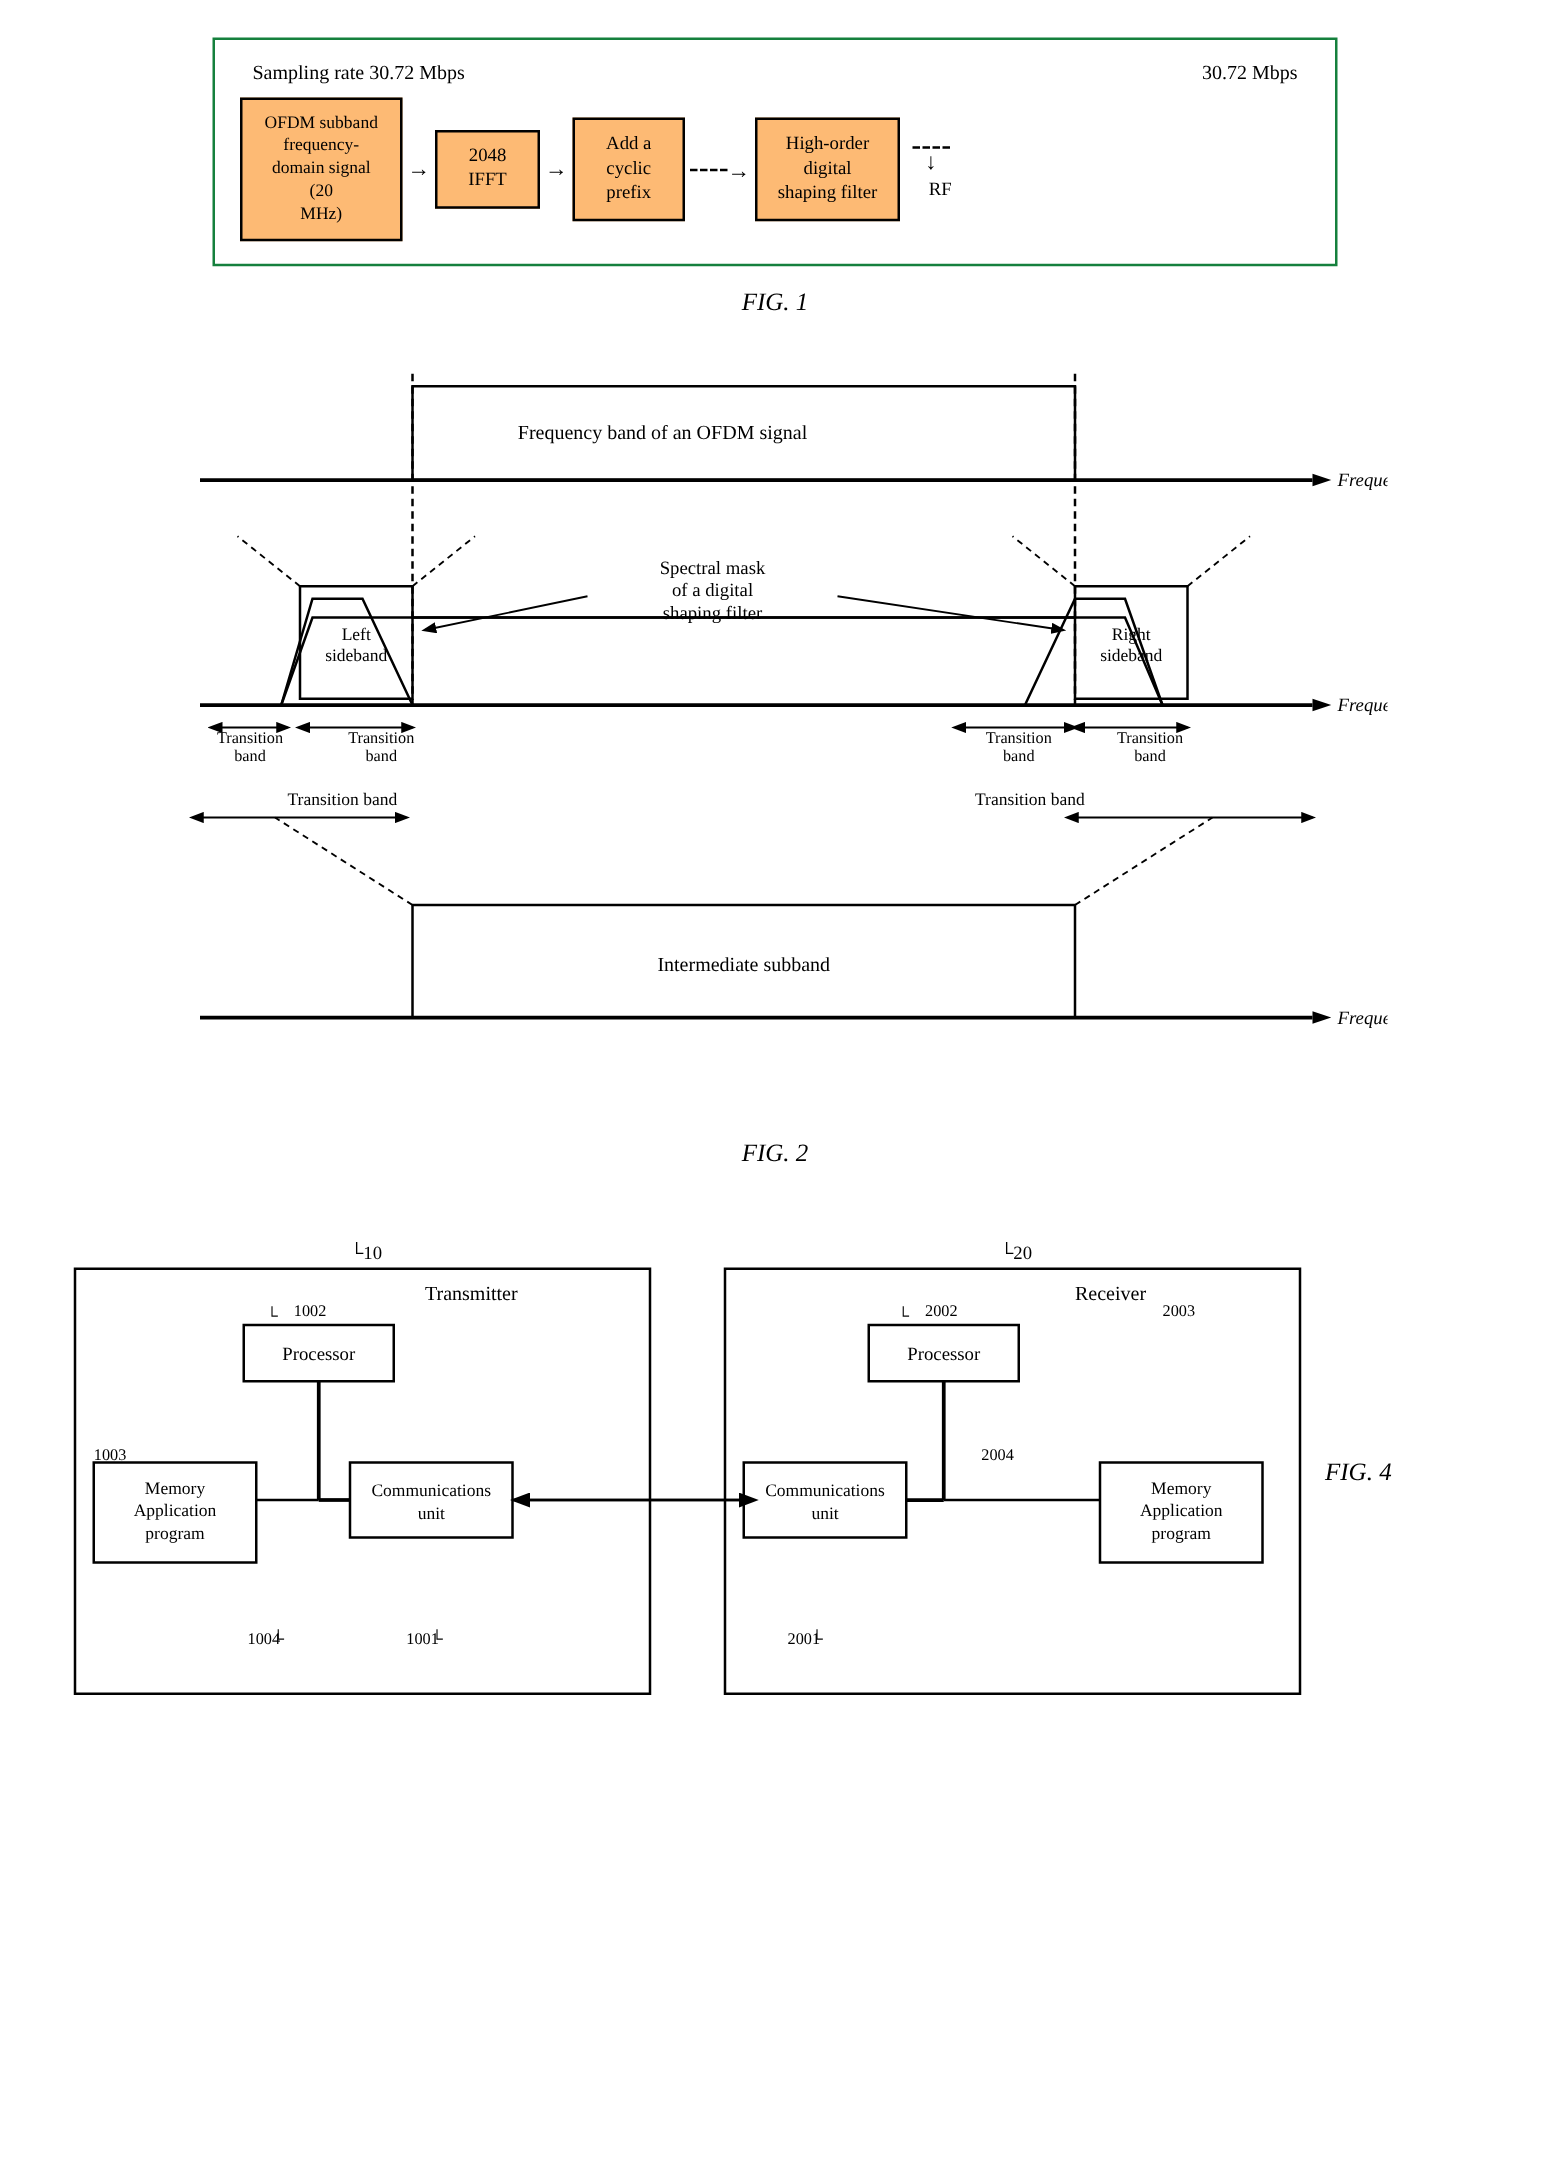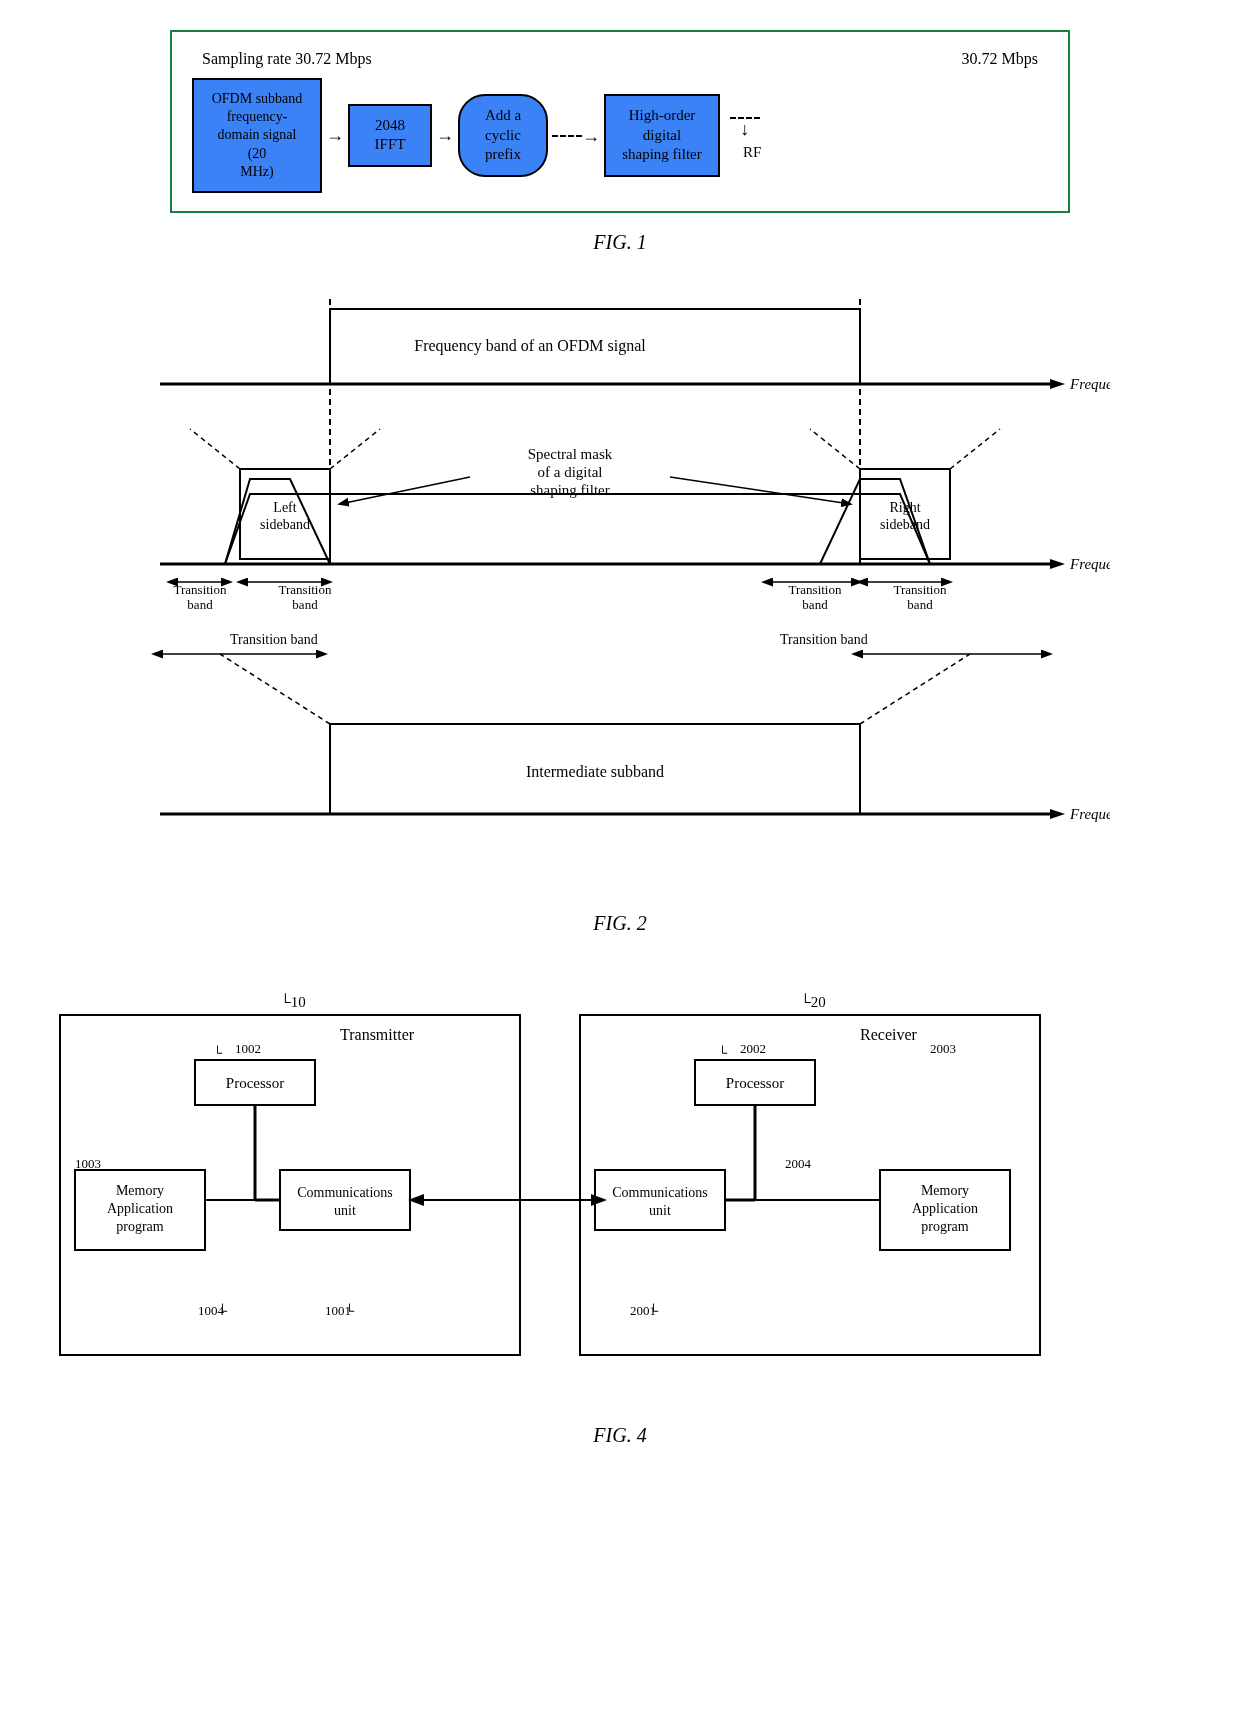--- a/index.html
+++ b/index.html
@@ -42,21 +42,21 @@
       display: flex;
       align-items: center;
       gap: 0;
     }
     .fig1-block {
       border: 2px solid #000;
       padding: 10px 14px;
       text-align: center;
       font-size: 15px;
       line-height: 1.3;
-      background: #3b82f6;
+      background: #fdba74;
     }
     .fig1-arrow {
       display: flex;
       align-items: center;
       font-size: 18px;
       margin: 0 4px;
     }
     .fig-label {
       font-size: 20px;
       font-style: italic;
@@ -70,23 +70,23 @@
       display: flex;
       flex-direction: column;
       align-items: center;
       margin-bottom: 10px;
     }
 
     
     .fig3-container {
       width: 100%;
       display: flex;
-      flex-direction: column;
+      flex-direction: row;
+      align-items: center;
       margin-top: 20px;
-      gap: 31px;
     }
 
     svg text {
       font-family: 'Times New Roman', Times, serif;
     }
   </style>
 </head>
 <body>
 
 <div class="fig1-container">
@@ -102,21 +102,21 @@
       </div>
 
       <div class="fig1-arrow">→</div>
 
       <div class="fig1-block" style="width:84px;">
         2048<br>IFFT
       </div>
 
       <div class="fig1-arrow">→</div>
 
-      <div class="fig1-block" style="width:90px;border-radius:27px;">
+      <div class="fig1-block" style="width:90px;">
         Add a<br>cyclic<br>prefix
       </div>
 
       <div style="display:flex;flex-direction:column;align-items:center;margin:0 4px;">
         <div style="font-size:13px;margin-bottom:2px;"></div>
         <div style="display:flex;align-items:center;">
           <div style="width:30px;border-top:2px dashed #000;"></div>
           <span style="font-size:18px;">→</span>
         </div>
       </div>

